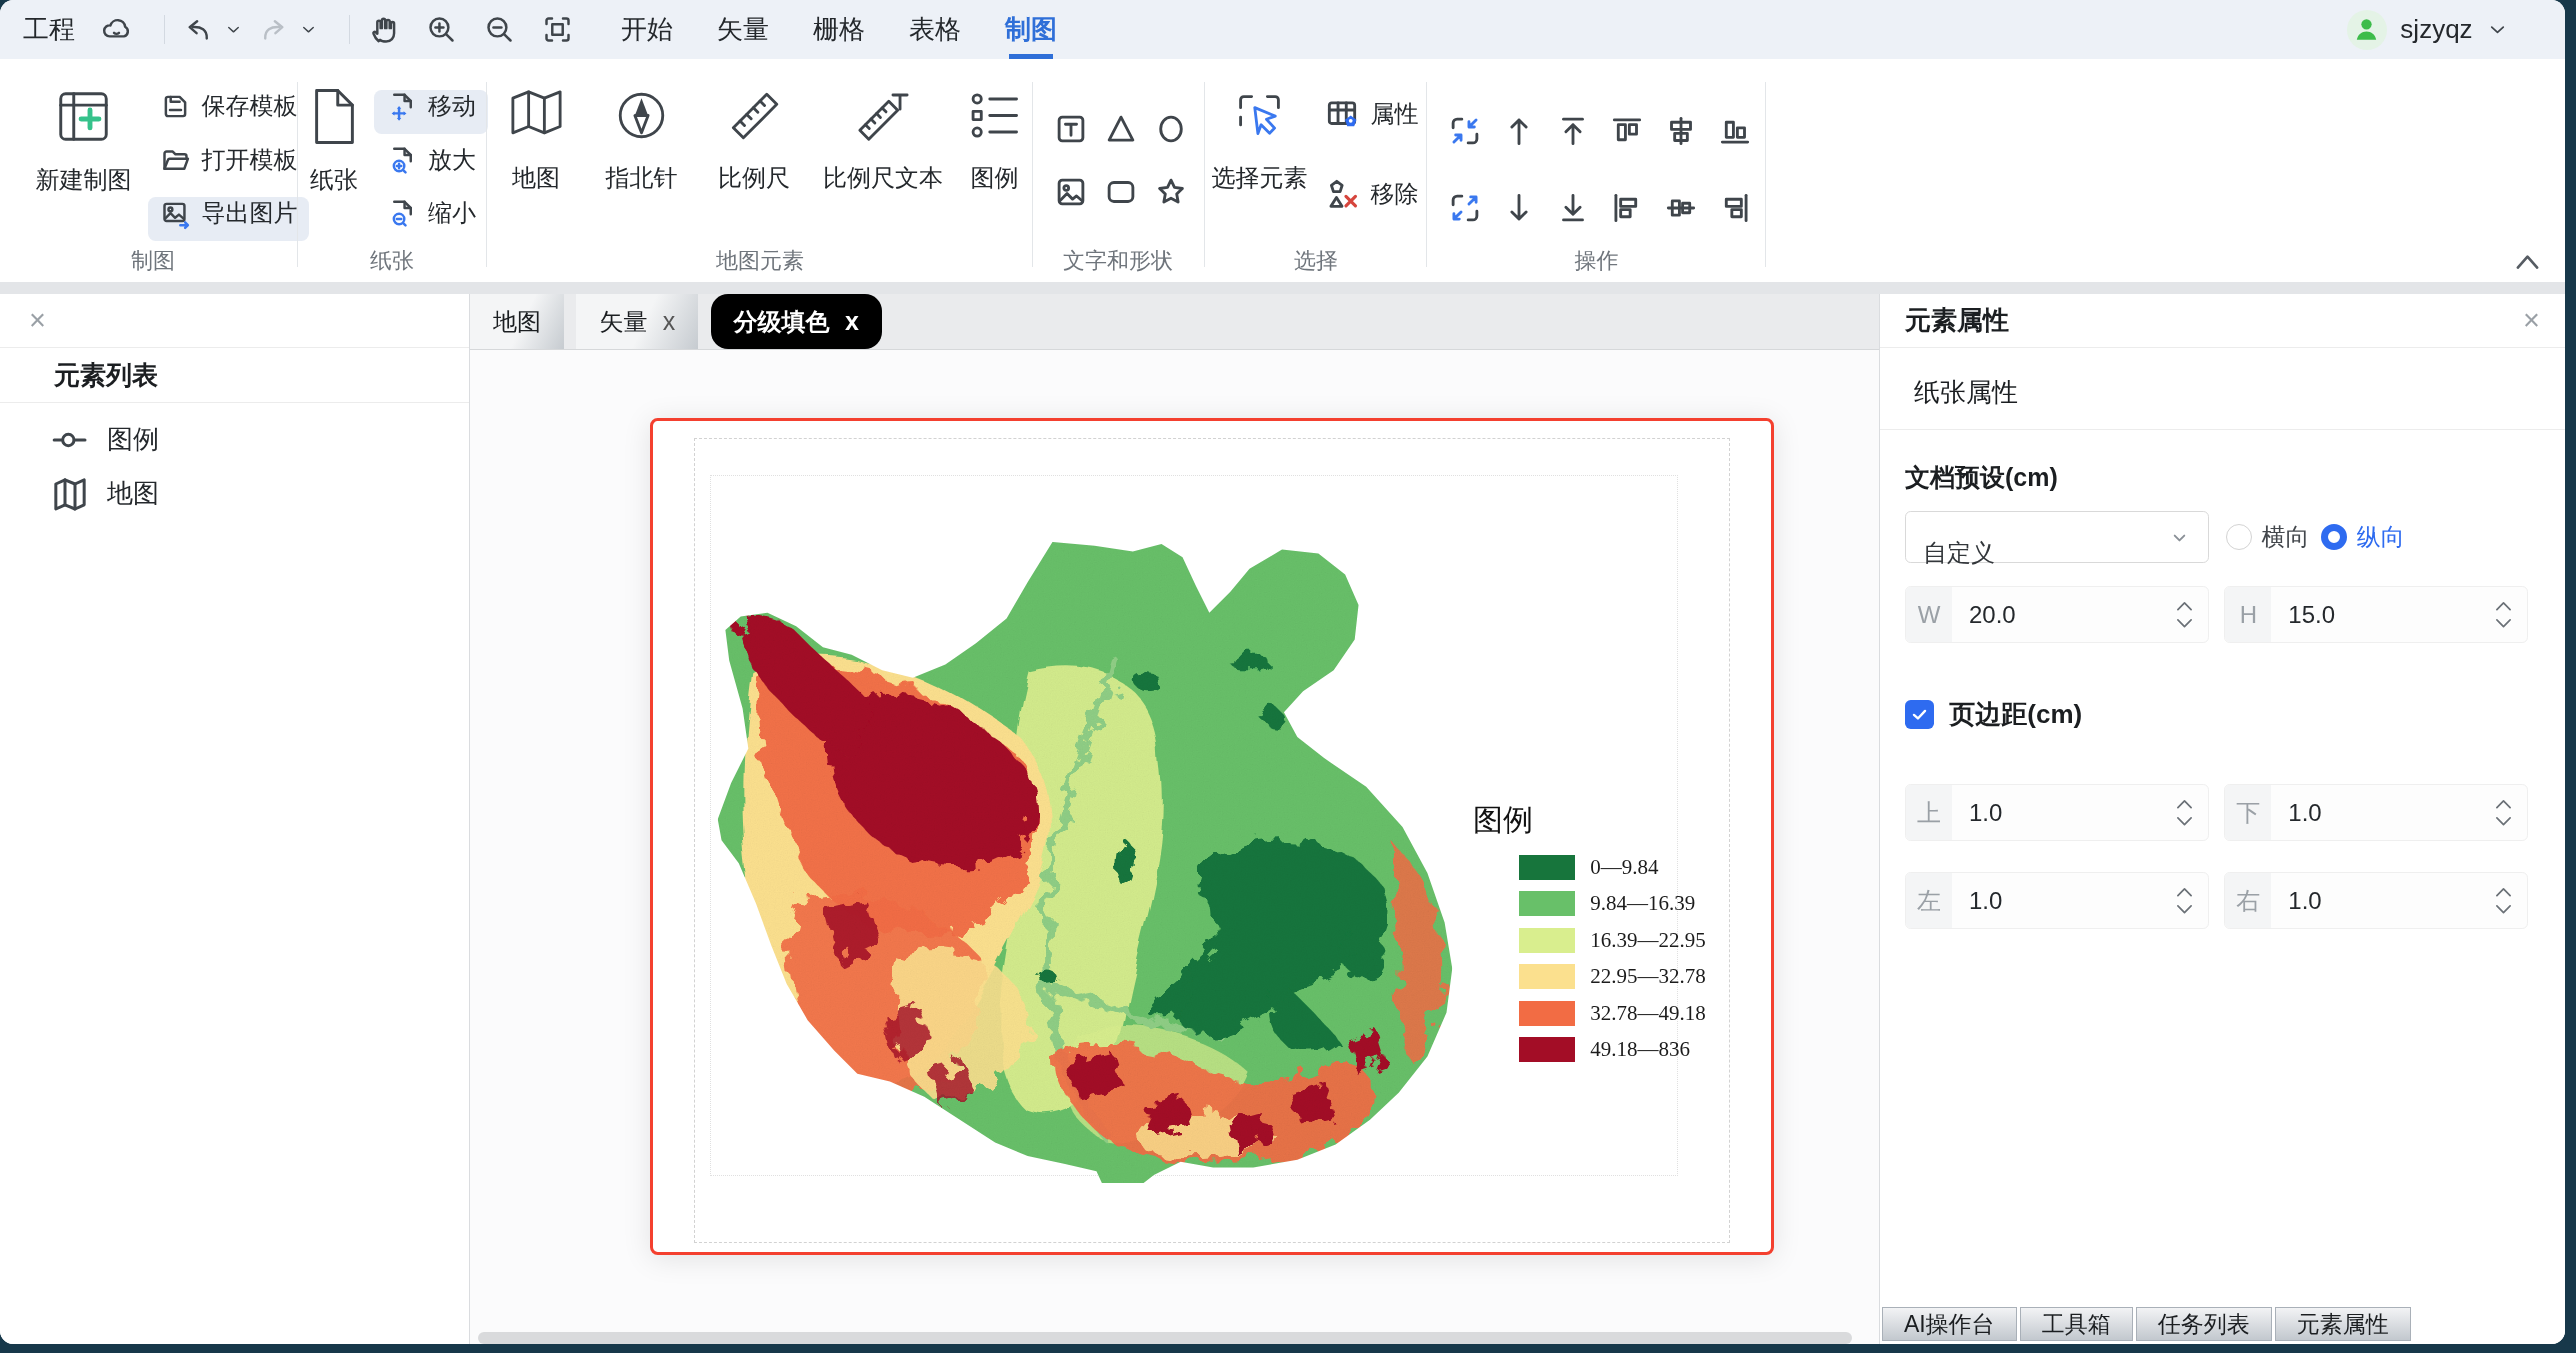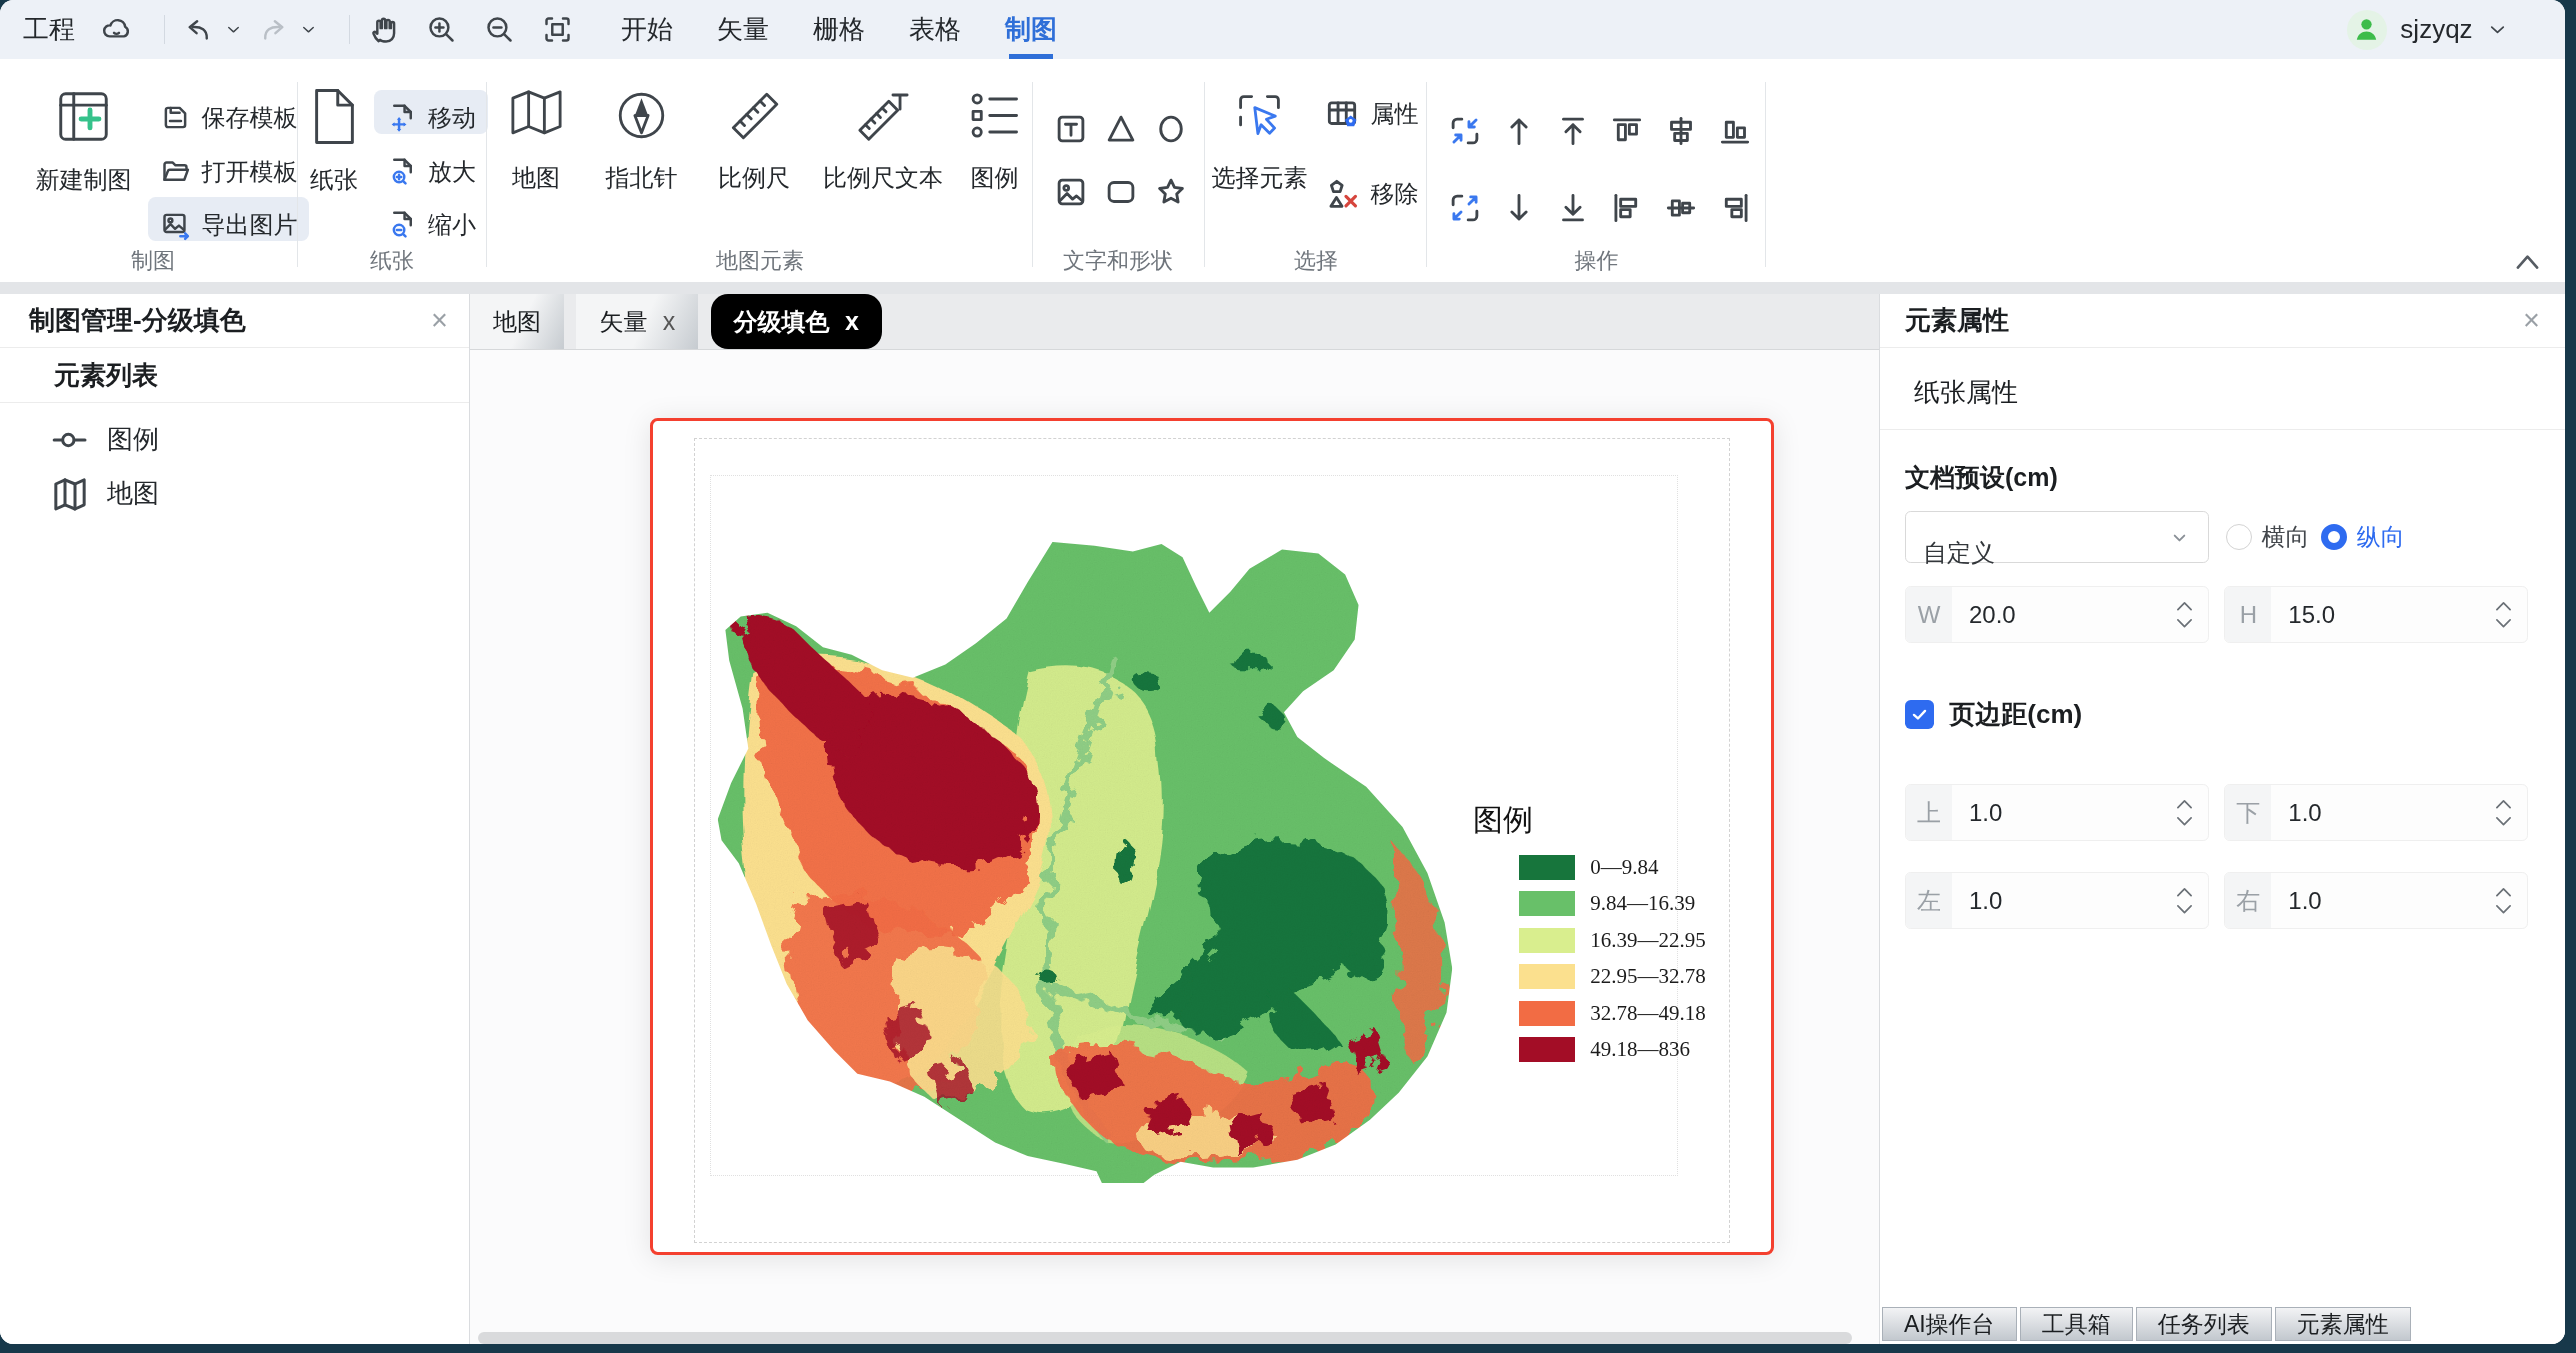--- a/index.html
+++ b/index.html
@@ -30,21 +30,21 @@
   .stk-b{stroke:#3a78ef;stroke-width:1.8;fill:none;stroke-linecap:round;stroke-linejoin:round;}
   .stk-dim{stroke:#b9bfc6;stroke-width:1.8;fill:none;stroke-linecap:round;stroke-linejoin:round;}
   
   .ribbon{position:absolute;left:0;top:59px;right:0;height:223px;background:#fff;border-bottom:1px solid #dfe2e5;}
   .rgroup{position:absolute;top:0;bottom:0;}
   .rgroup .glabel{position:absolute;bottom:5.7px;left:0;right:0;text-align:center;font-size:22px;color:#6f757c;}
   .rdivider{position:absolute;top:23px;bottom:15.3px;width:1px;background:#e3e6e9;}
   .bigbtn{position:absolute;top:25px;display:flex;flex-direction:column;align-items:center;width:144px;cursor:pointer;}
   .bigbtn .blabel{margin-top:15.3px;font-size:24px;color:#24282c;white-space:nowrap;}
   .vstack{position:absolute;top:31px;display:flex;flex-direction:column;gap:9.6px;}
-  .srow{display:flex;align-items:flex-end;gap:9.6px;height:44px;padding:0 11.5px;border-radius:7.7px;cursor:pointer;font-family:Liberation Serif, serif;}
+  .srow{display:flex;align-items:flex-start;gap:9.6px;height:44px;padding:0 11.5px;border-radius:7.7px;cursor:pointer;font-family:Liberation Serif, serif;}
   .srow .slabel{font-size:24px;color:#24282c;white-space:nowrap;}
   .srow.hl{background:#e7ecf4;}
   .grid-ts{position:absolute;top:38px;left:13.4px;display:grid;grid-template-columns:repeat(3,50px);grid-auto-rows:63px;justify-items:center;align-items:center;}
   .grid-op{position:absolute;top:33px;left:9.6px;display:grid;grid-template-columns:repeat(6,54px);grid-auto-rows:77px;justify-items:center;align-items:center;}
   .icbtn{cursor:pointer;display:flex;align-items:center;justify-content:center;}
   .hrow{display:flex;align-items:center;gap:9.6px;height:59px;cursor:pointer;}
   .hrow .slabel{font-size:24px;color:#24282c;}
   .ribbon-collapse{position:absolute;right:23px;bottom:9.6px;cursor:pointer;}
   
   .workspace{position:absolute;left:0;top:282px;right:0;bottom:0;background:#e3e5e8;}
@@ -495,21 +495,20 @@
       <svg class="ic" width="29" height="21" viewBox="0 0 24 16">
           <polyline points="4 13 12 4 20 13" fill="none" stroke="#565c63" stroke-width="2.2" stroke-linecap="round" stroke-linejoin="round"></polyline>
         </svg>
     </div>
   </div>
 
   <div class="workspace">
 
     <div class="panel left-panel">
       <div class="lp-header">
-        <span class="lp-title">制图管理-分级填色</span>
         <span class="x-btn">×</span>
       </div>
       <div class="lp-sub">元素列表</div>
       <div class="lp-item" style="margin-top:9.6px;">
         <svg class="ic" width="40" height="40" viewBox="0 0 24 24">
             <line class="stk" x1="2.5" y1="12" x2="7.5" y2="12"></line>
             <circle class="stk" cx="11" cy="12" r="3.4"></circle>
             <line class="stk" x1="14.5" y1="12" x2="21" y2="12"></line>
           </svg>
         <span>图例</span>

